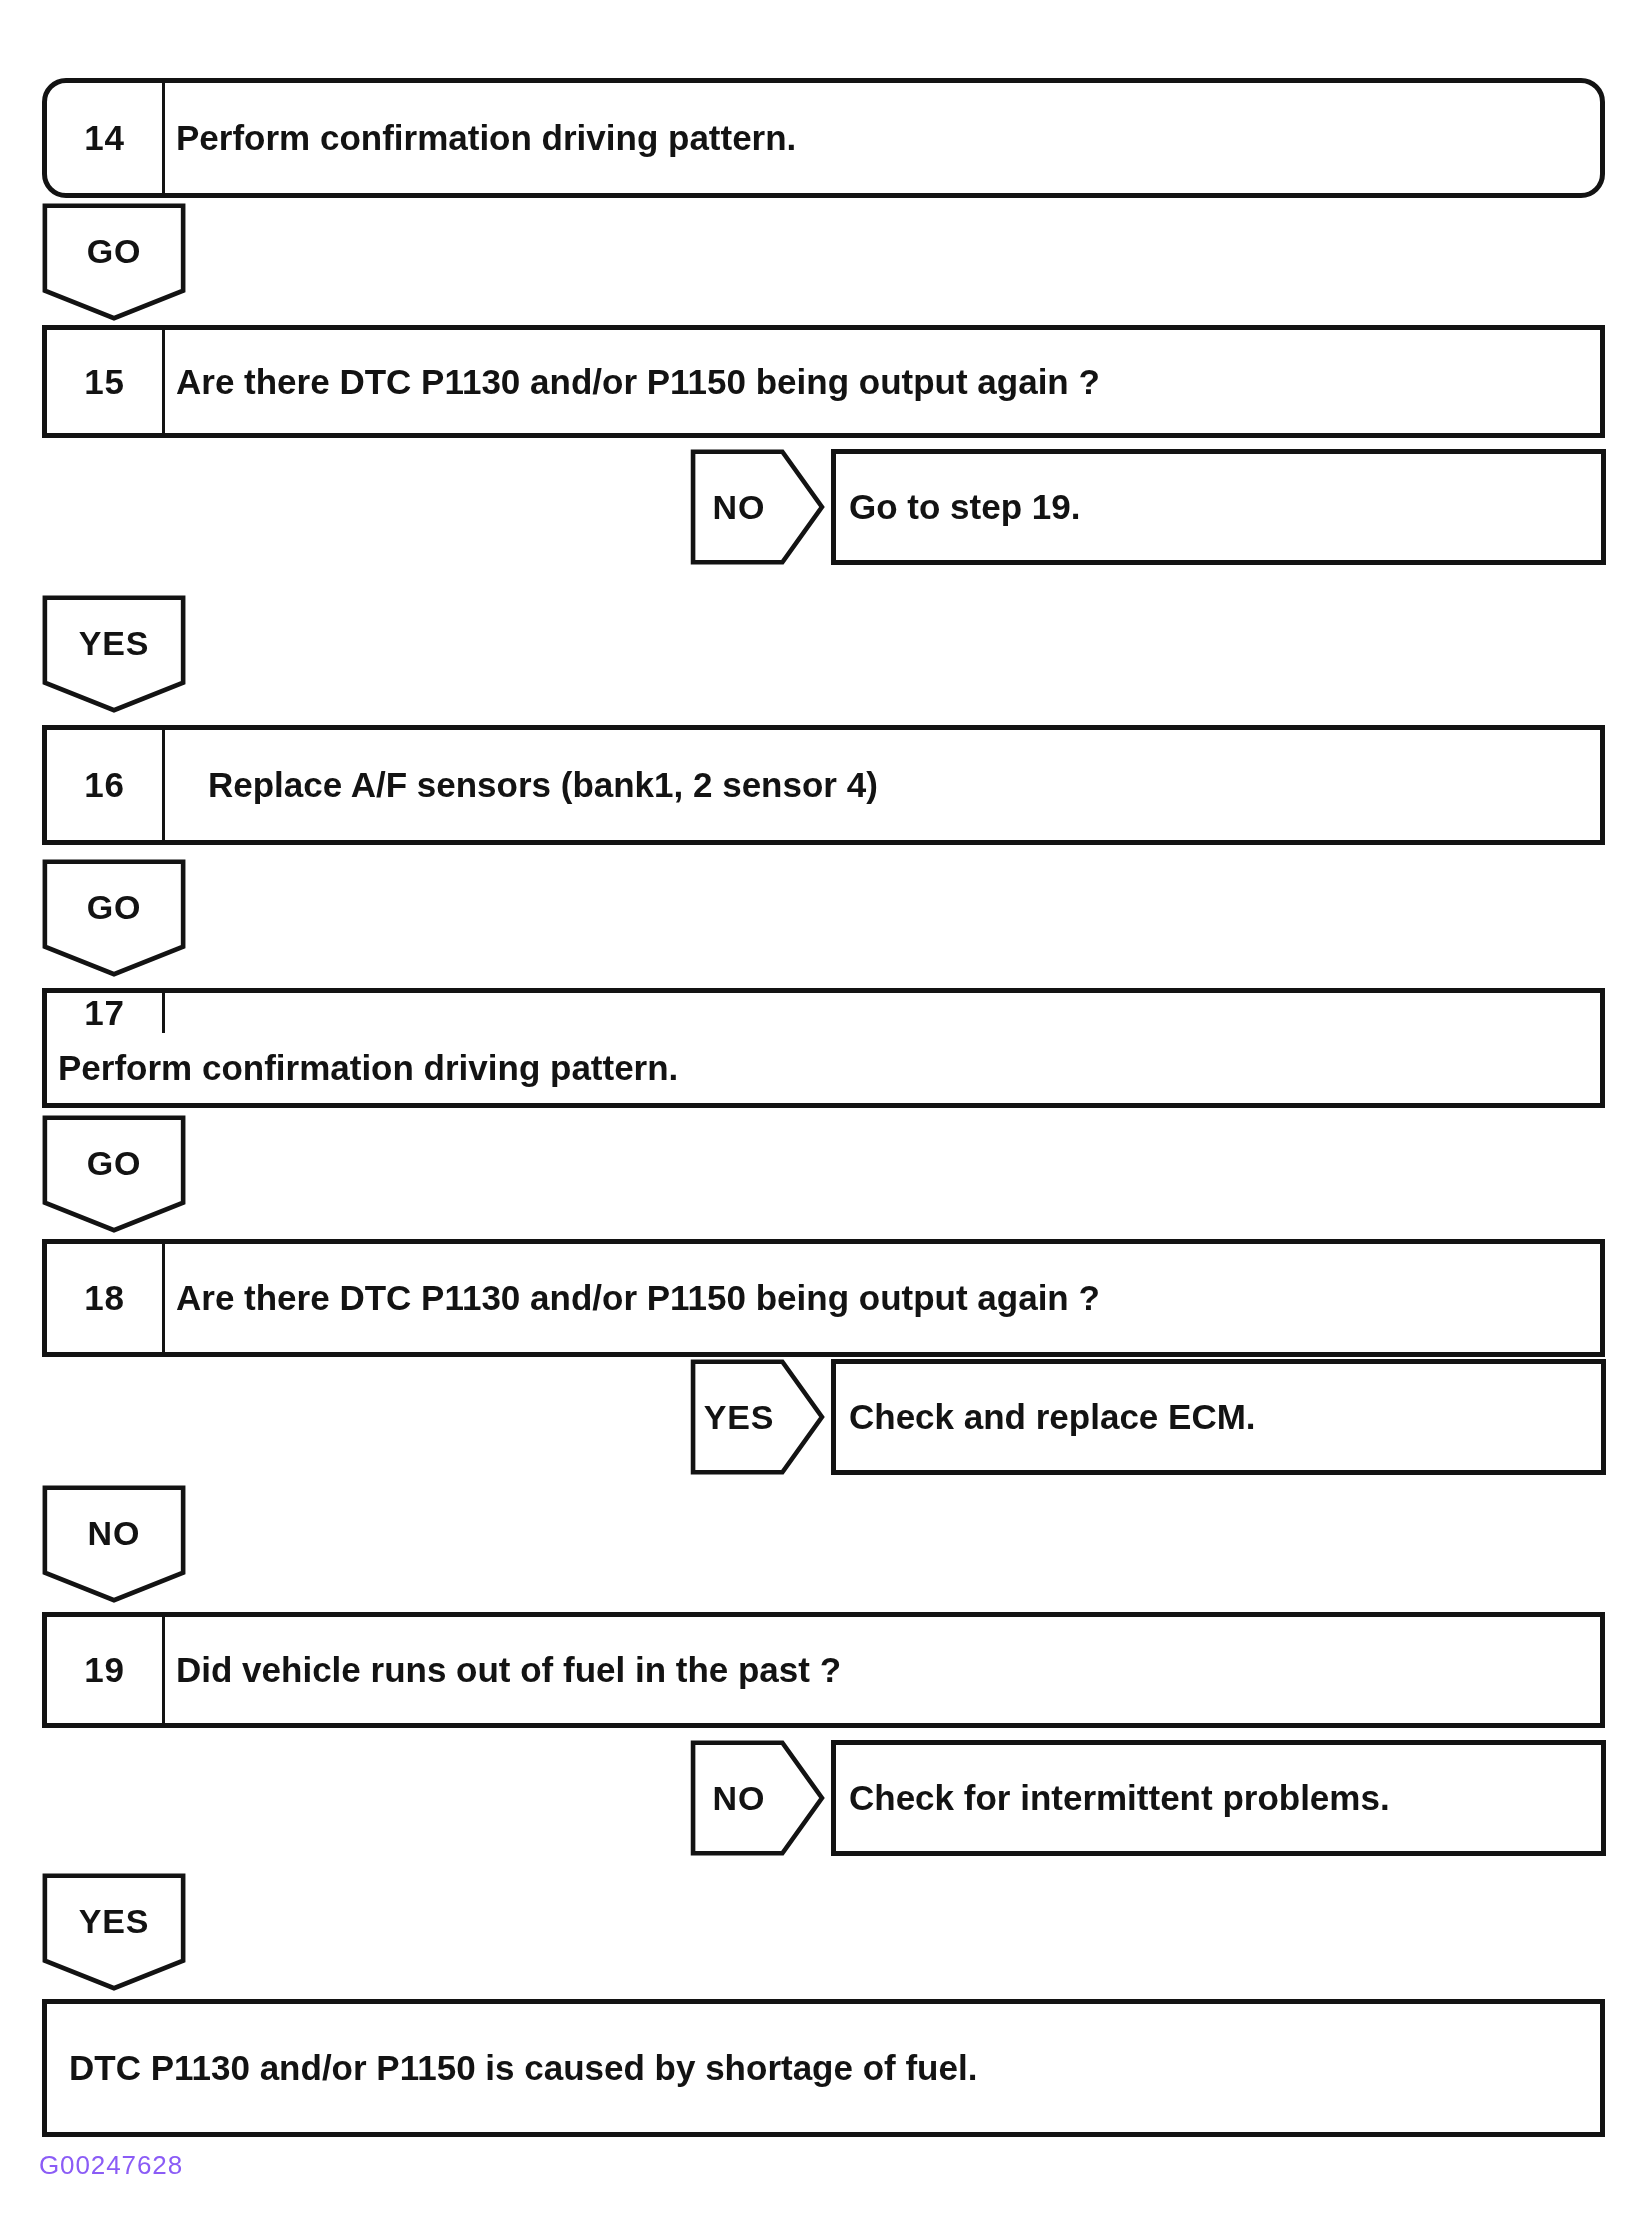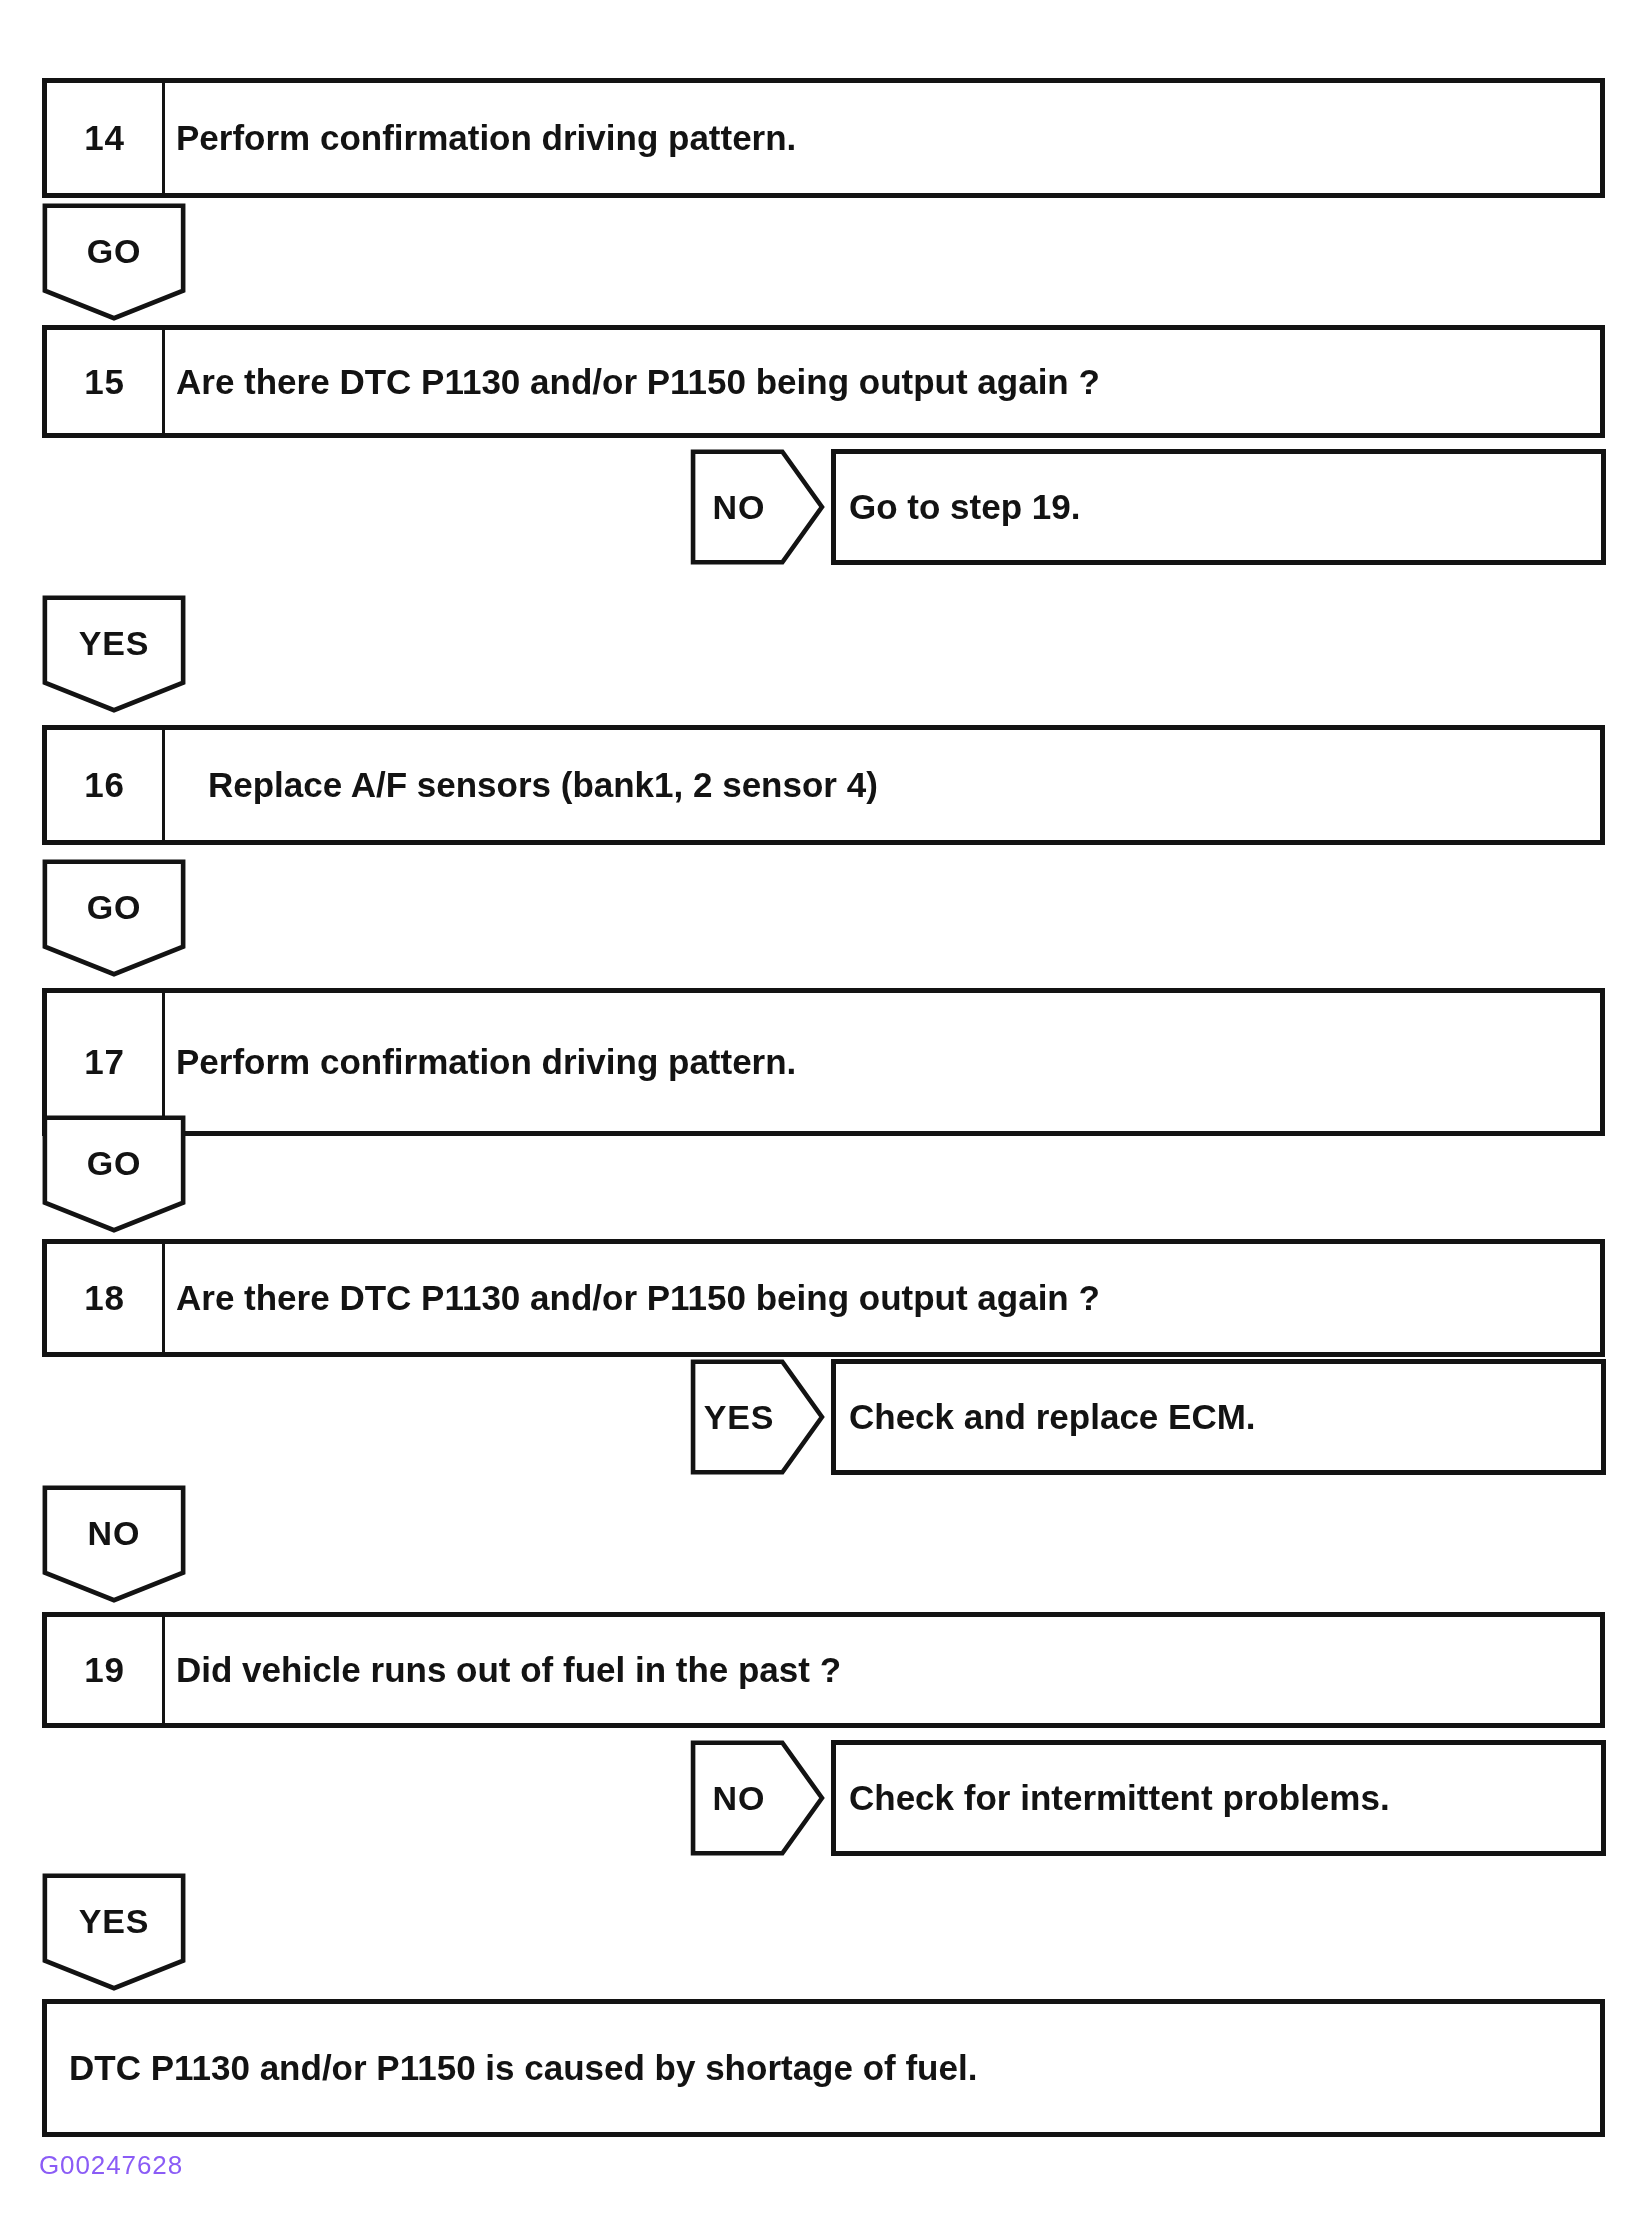--- a/index.html
+++ b/index.html
@@ -44,21 +44,21 @@
     position:absolute;left:39px;top:2150px;
     font-size:26px;font-weight:400;color:#8b5cf6;letter-spacing:0.9px;
   }
   .shape{fill:#ffffff;stroke:#131313;stroke-width:5;}
 </style>
 </head>
 <body>
 
 <div id="canvas">
 
-  <div class="box" style="top:78px;height:120px;">
+  <div class="box" style="top:78px;height:120px;border-radius:24px;">
     <div class="num">14</div>
     <div class="txt">Perform confirmation driving pattern.</div>
   </div>
 
   <div class="pent pent-down" style="left:42px;top:203px;">
     <svg width="144" height="118" viewBox="0 0 156 128">
       <polygon class="shape" points="3,3 153,3 153,95 78,125 3,95"></polygon>
     </svg>
     <span class="lbl">GO</span>
   </div>
@@ -90,21 +90,21 @@
     <div class="txt">Replace A/F sensors (bank1, 2 sensor 4)</div>
   </div>
 
   <div class="pent pent-down" style="left:42px;top:859px;">
     <svg width="144" height="118" viewBox="0 0 156 128">
       <polygon class="shape" points="3,3 153,3 153,95 78,125 3,95"></polygon>
     </svg>
     <span class="lbl">GO</span>
   </div>
 
-  <div class="box" style="top:988px;height:148px;">
+  <div class="box" style="top:988px;height:120px;flex-direction:column;">
     <div class="num">17</div>
     <div class="txt">Perform confirmation driving pattern.</div>
   </div>
 
   <div class="pent pent-down" style="left:42px;top:1115px;">
     <svg width="144" height="118" viewBox="0 0 156 128">
       <polygon class="shape" points="3,3 153,3 153,95 78,125 3,95"></polygon>
     </svg>
     <span class="lbl">GO</span>
   </div>

